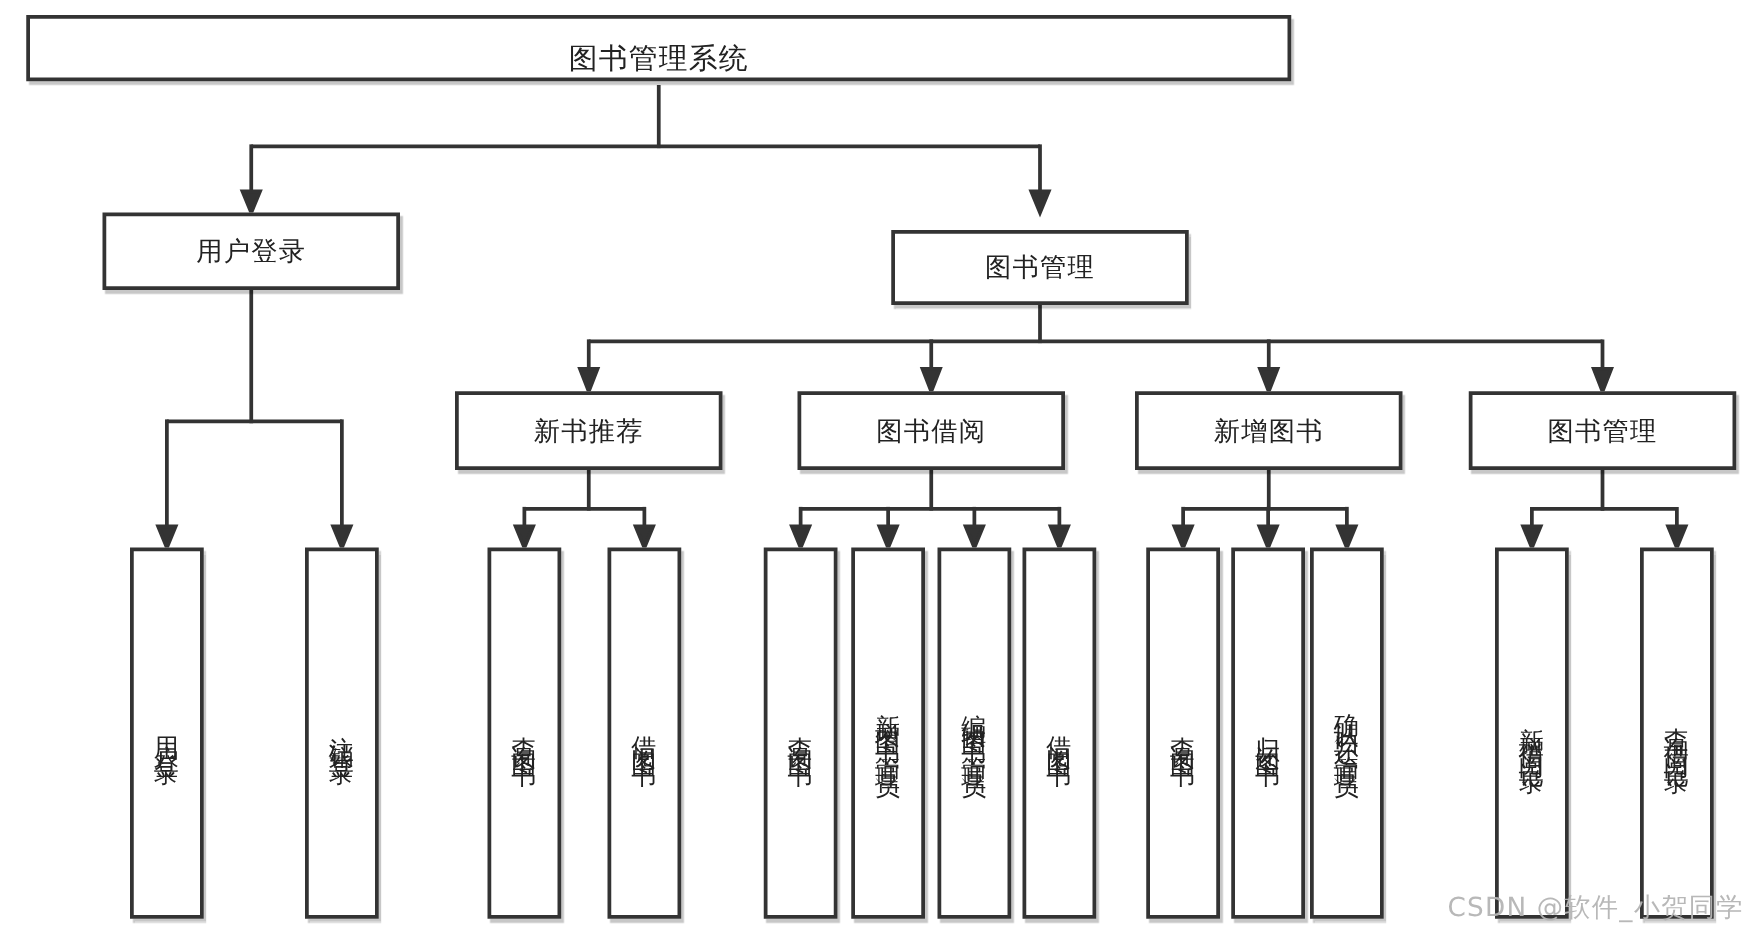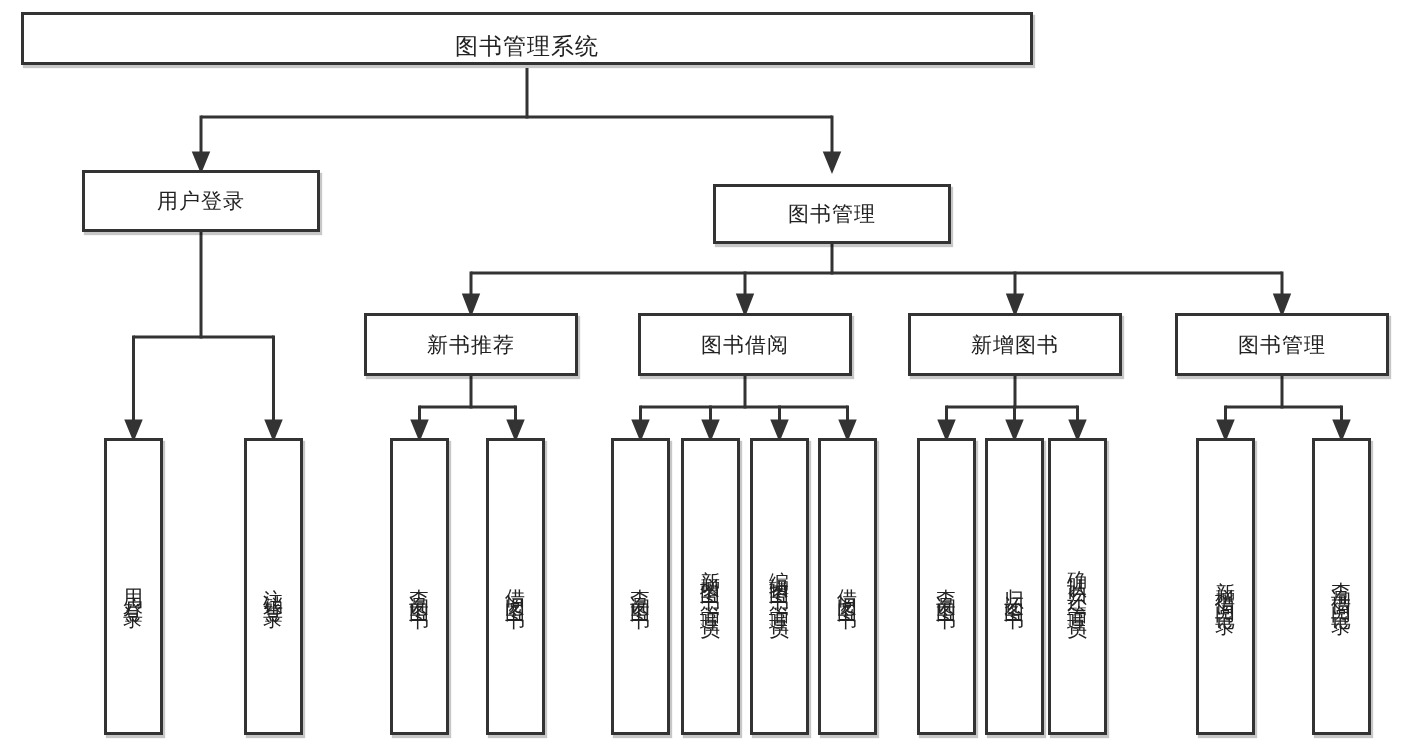--- a/index.html
+++ b/index.html
@@ -187,14 +187,15 @@
     <span class="vtext">确认归还（管理员）</span>
   </div>
 
   <div class="vbox" style="left:1196px;">
     <span class="vtext">新增借阅记录</span>
   </div>
   <div class="vbox" style="left:1312px;">
     <span class="vtext">查询借阅记录</span>
   </div>
 
+  <div class="watermark">CSDN @软件_小贺同学</div>
 
 </div>
 
 </body></html>

